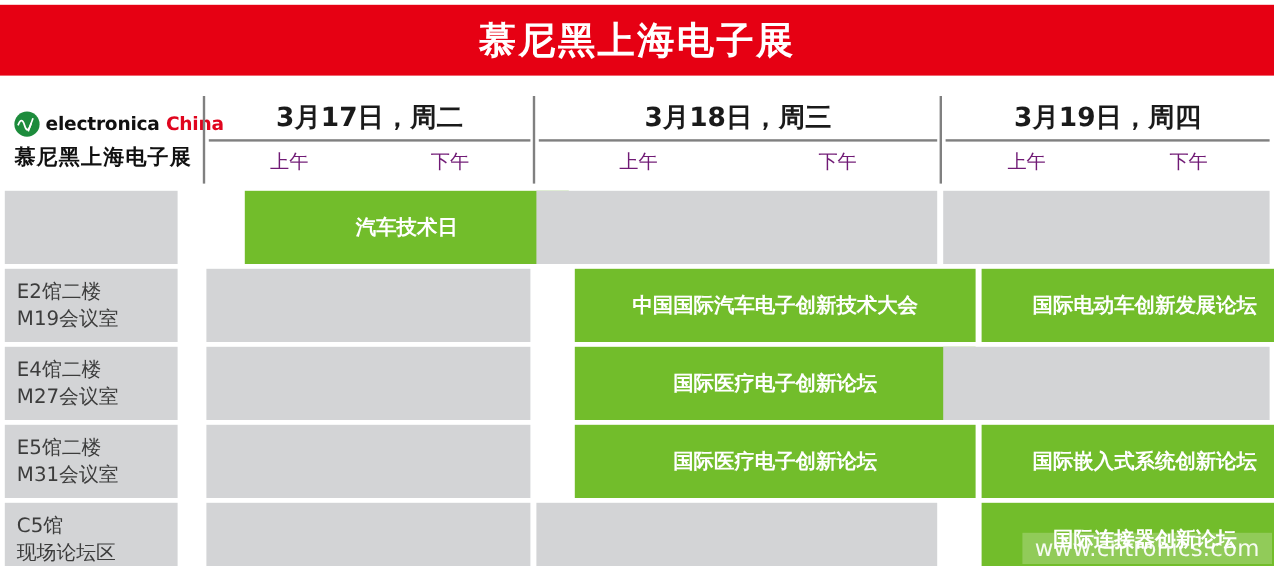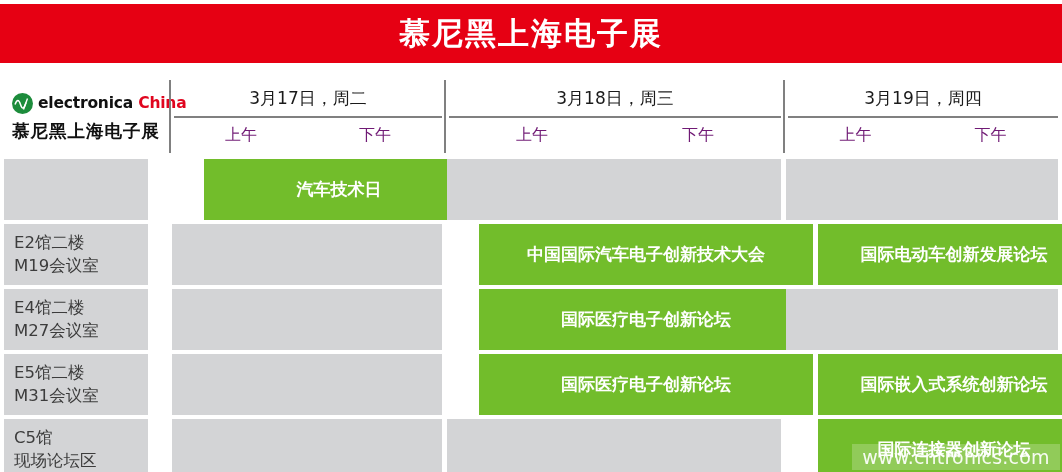--- a/index.html
+++ b/index.html
@@ -104,22 +104,23 @@
   .daygroup {
     position: absolute;
     top: 2px;
     height: 73px;
   }
   .day-label {
     height: 36px;
     display: flex;
     align-items: center;
     justify-content: center;
-    font-size: 17px;
+    font-size: 22px;
     color: #1a1a1a;
+    font-weight: bold;
   }
   .day-hrule {
     height: 2px;
     background: #808080;
   }
   .day-halves {
     height: 35px;
     display: flex;
   }
   .day-half {

